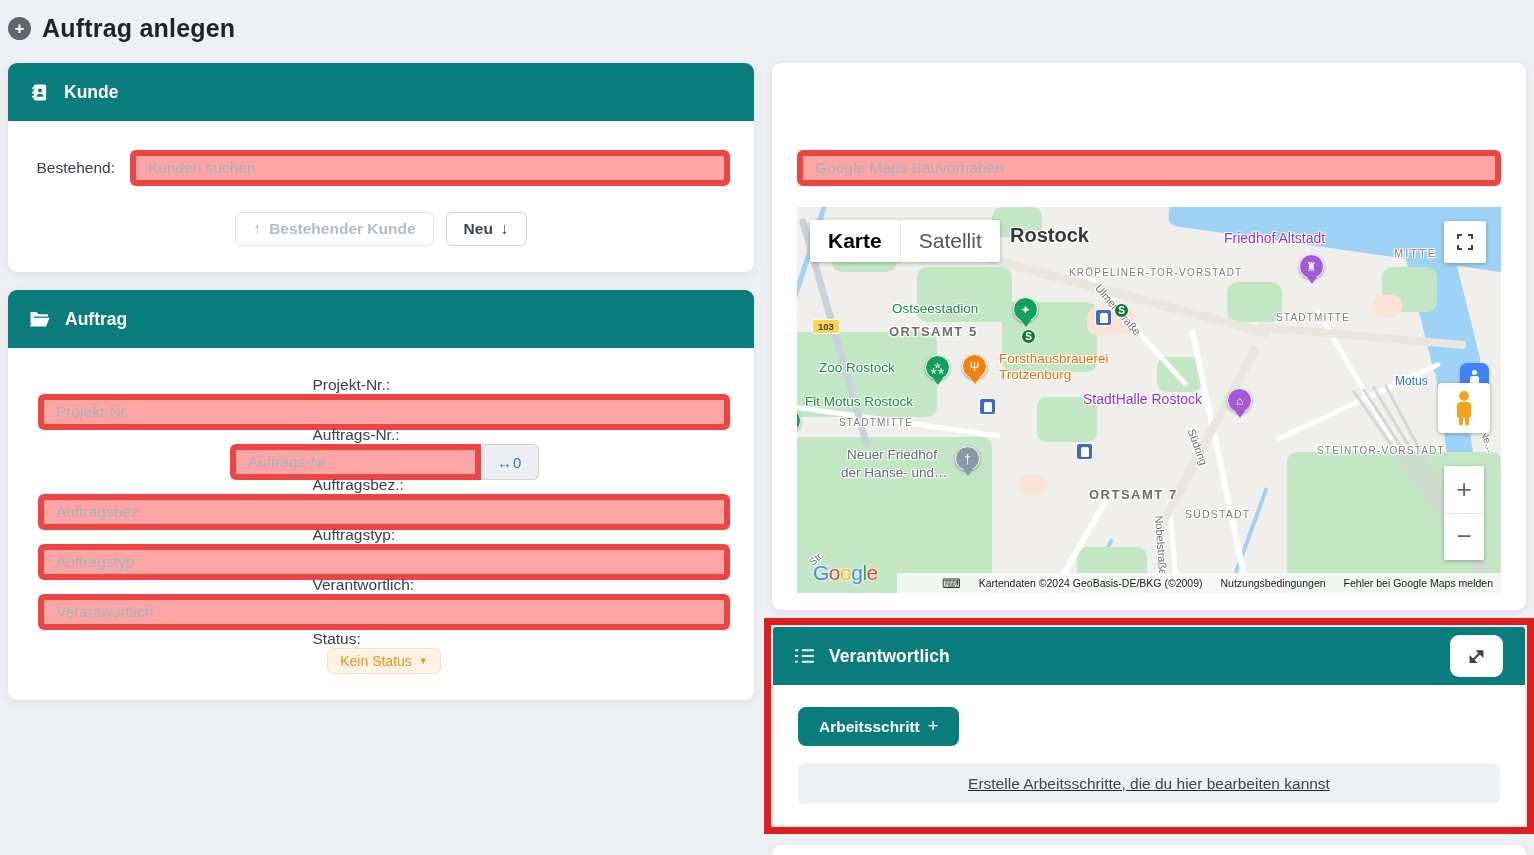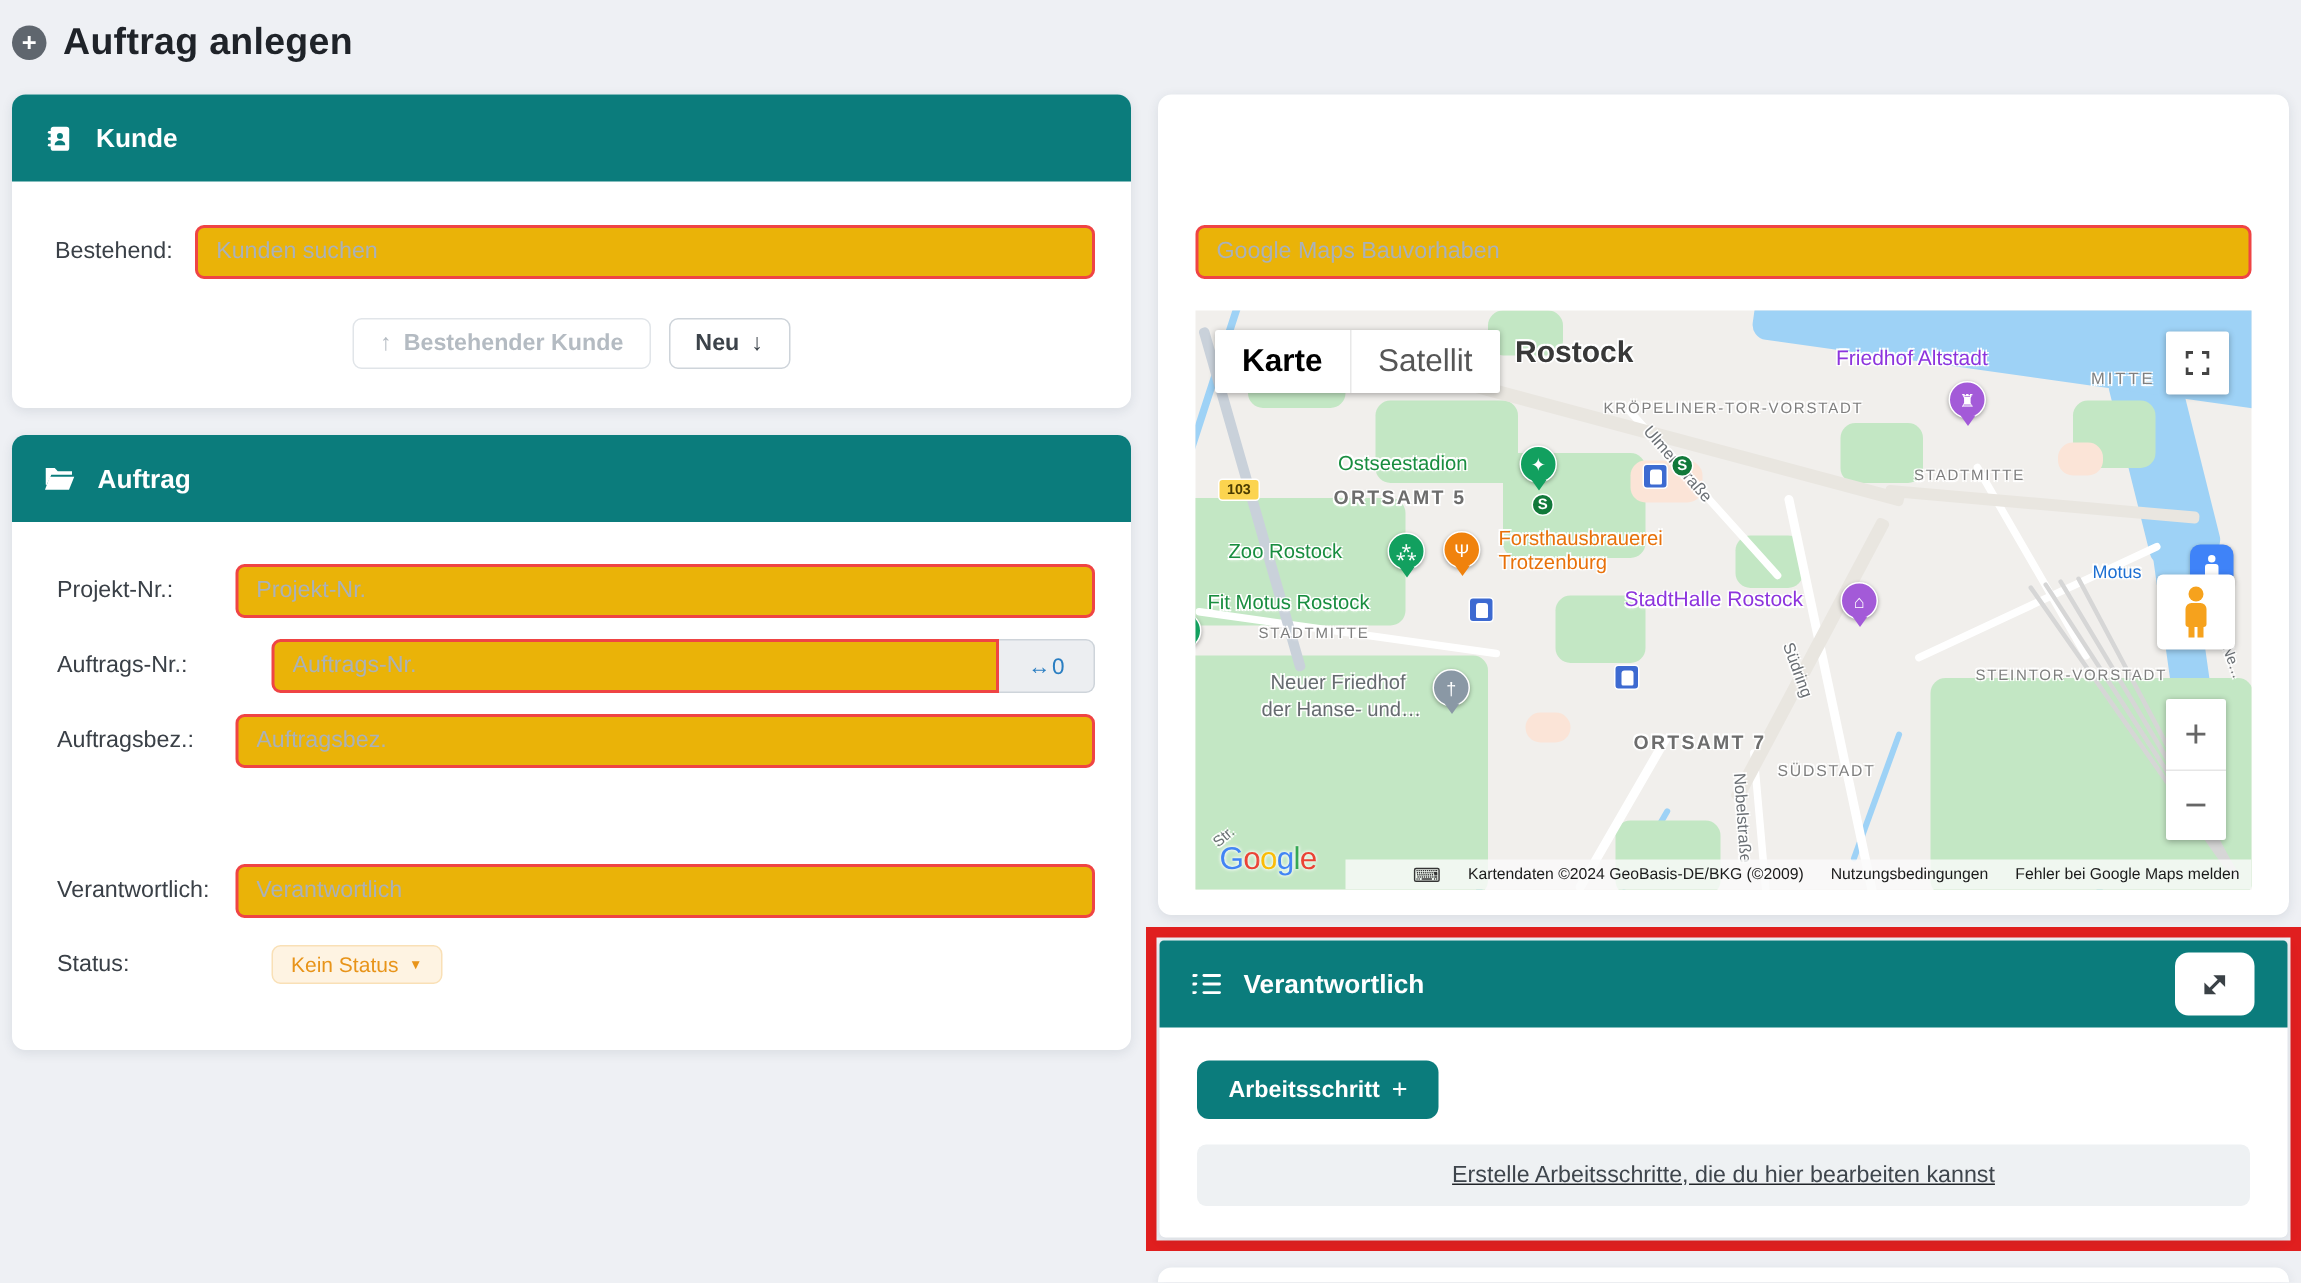--- a/index.html
+++ b/index.html
@@ -23,35 +23,35 @@
                   display:flex; align-items:center; padding:0 22px; gap:15px;
                   font-size:17.5px; font-weight:700; }
   .panel-header svg { flex:0 0 auto; }
 
   #panel-kunde   { left:8px;   top:63px;  width:746px; height:209px; }
   #panel-auftrag { left:8px;   top:290px; width:746px; height:410px; }
   #panel-adresse { left:772px; top:63px;  width:754px; height:547px; }
 
   .form-row { position:absolute; display:flex; align-items:center; }
   .form-row label { font-size:15.5px; color:#3a4047; }
-  .txt-input { height:36px; border:2px solid #ef4444; border-radius:6px; background:#eab308;
+  .txt-input { height:36px; border:6px solid #ef4444; border-radius:6px; background:#fca5a5;
                font-size:15.5px; padding:0 12px; font-family:inherit; color:#212529; width:100%; }
   .txt-input::placeholder { color:#aab1b9; }
 
   
   .kunde-row { left:22px; right:24px; top:87px; }
   .kunde-row label { width:115px; text-align:right; padding-right:15px; }
   .kunde-btns { position:absolute; left:0; right:0; top:149px; display:flex; justify-content:center; gap:12px; }
   .btn { border-radius:6px; background:#fff; font-size:15.5px; font-weight:600; padding:7px 17px;
          display:flex; align-items:center; gap:8px; cursor:pointer; font-family:inherit; }
   .btn-ghost { border:1px solid #e1e5e9; color:#b4bbc2; }
   .btn-neu   { border:1px solid #ced4da; color:#3c434a; }
 
   
-  .a-row { left:30px; right:24px; }
+  .a-row { left:30px; right:24px;flex-direction:column; }
   .a-row label { width:143px; padding-right:8px; }
   .r1{top:86px} .r2{top:136px} .r3{top:186px} .r4{top:236px} .r5{top:286px} .r6{top:340px}
   .input-group { display:flex; flex:1; }
   .input-group .txt-input { border-radius:6px 0 0 6px; }
   .addon { width:73px; background:#eceef1; border:1px solid #ced4da; border-left:0;
            border-radius:0 6px 6px 0; display:flex; align-items:center; justify-content:center;
            color:#2a7ec2; font-size:15px; gap:1px; }
   .status-badge { background:#fef3e2; border:1px solid #f9e0b6; border-radius:6px; color:#e8941a;
                   font-size:14px; font-weight:500; padding:4px 12px; display:flex; align-items:center; gap:7px;
                   cursor:pointer; }
@@ -192,20 +192,24 @@
           <span>0</span>
       </div>
     </div>
   </div>
 
   <div class="form-row a-row r3">
     <label>Auftragsbez.:</label>
     <input class="txt-input" type="text" placeholder="Auftragsbez." style="">
   </div>
 
+  <div class="form-row a-row r4">
+    <label>Auftragstyp:</label>
+    <input class="txt-input" type="text" placeholder="Auftragstyp" style="">
+  </div>
 
   <div class="form-row a-row r5">
     <label>Verantwortlich:</label>
     <input class="txt-input" type="text" placeholder="Verantwortlich" style="">
   </div>
 
   <div class="form-row a-row r6">
     <label>Status:</label>
     <div class="status-badge">
       <span>Kein Status</span>

